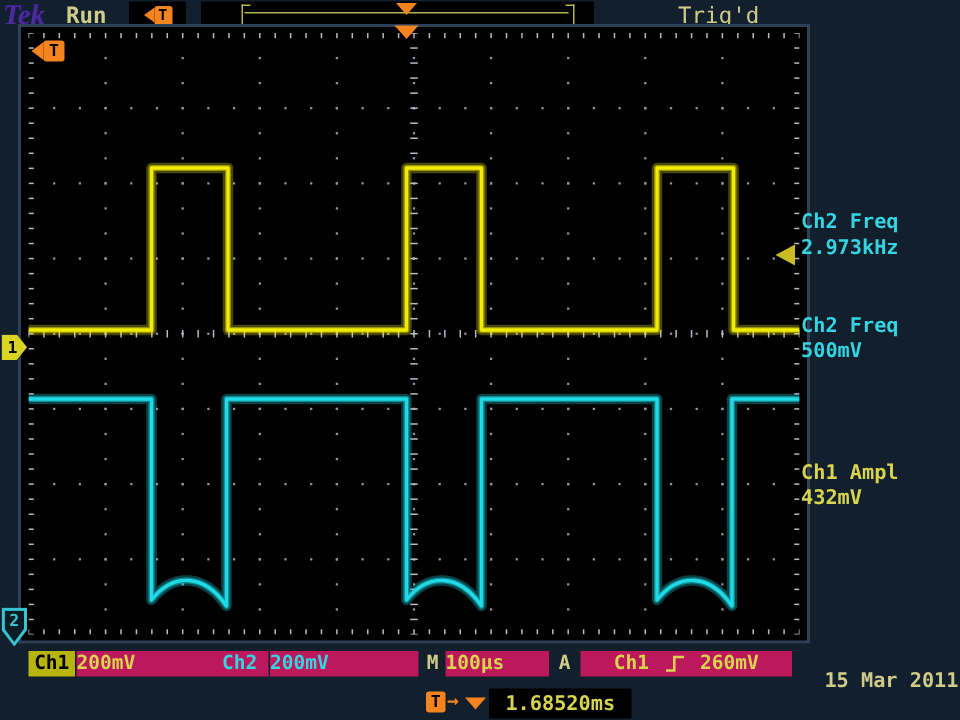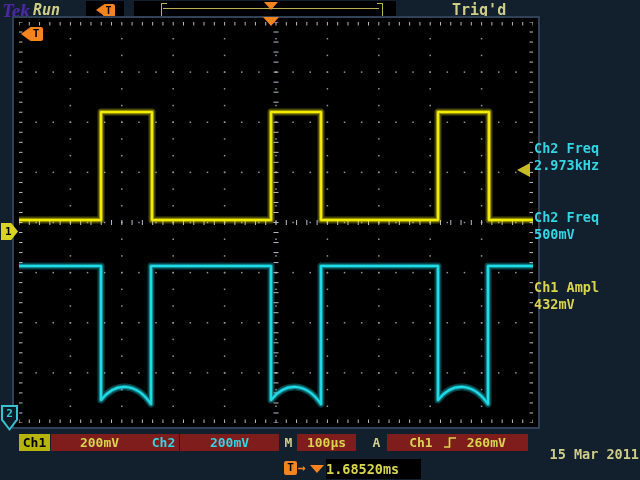--- a/index.html
+++ b/index.html
@@ -6,22 +6,22 @@
   body{
     width:640px;height:480px;position:relative;overflow:hidden;
     background:#11202c;
     font-family:"DejaVu Sans Mono", monospace;
     -webkit-font-smoothing:none;
   }
   .abs{position:absolute;}
   
   .tek-logo{left:2px;top:0px;font-family:"Liberation Serif",serif;font-weight:bold;font-style:italic;
     font-size:19px;color:#4a2b9b;text-shadow:1px 0 #2a1760;text-align:center;}
-  .acq-state{left:33px;top:1px;font-size:15px;font-weight:bold;color:#cfcc8a;font-style:italic;}
-  .trig-state{left:452px;top:1px;font-size:15px;font-weight:bold;color:#cfcc8a;}
+  .acq-state{left:44px;top:1px;font-size:15px;font-weight:bold;color:#cfcc8a;}
+  .trig-state{left:452px;top:1px;font-size:15px;font-weight:normal;color:#cfcc8a;}
   .hdr-tbox{left:86px;top:1px;width:38px;height:18px;background:#000;display:flex;align-items:center;justify-content:center;}
   .tleft-icon{display:flex;align-items:center;}
   .tleft-icon .tri{width:0;height:0;border-top:5px solid transparent;border-bottom:5px solid transparent;border-right:7px solid #f5831e;}
   .tleft-icon .badge{width:12px;height:13px;background:#f5831e;border-radius:2px;color:#000;
     font-size:10px;font-weight:bold;line-height:13px;text-align:center;}
   .record-bar{left:134px;top:1px;width:262px;height:17px;background:#000;}
   .rv-line{position:absolute;left:29px;top:7px;width:216px;height:1px;background:#b9b24a;}
   .rv-bracket-l{position:absolute;left:27px;top:2px;width:5px;height:12px;border:1px solid #b9b24a;border-right:none;}
   .rv-bracket-r{position:absolute;left:243px;top:2px;width:5px;height:12px;border:1px solid #b9b24a;border-left:none;}
   .rv-tri{position:absolute;left:130px;top:1px;width:0;height:0;
@@ -40,42 +40,42 @@
   .ch2-marker{left:1px;top:405px;width:17px;height:26px;background:#39c3d2;z-index:6;
     clip-path:polygon(0 0,100% 0,100% 58%,50% 100%,0 58%);}
   .ch2-marker .inner{position:absolute;left:2px;top:2px;width:13px;height:21px;background:#0d1b26;
     clip-path:polygon(0 0,100% 0,100% 58%,50% 100%,0 58%);
     color:#39c3d2;font-size:11px;font-weight:bold;line-height:14px;text-align:center;}
   .trig-level-arrow{left:517px;top:163px;width:0;height:0;z-index:6;
     border-top:7px solid transparent;border-bottom:7px solid transparent;border-right:13px solid #c9bb24;}
   
   .meas{left:534px;width:106px;text-align:left;font-weight:bold;font-size:13.5px;line-height:17px;}
   .meas.cyan{color:#35d4e2;}
-  .meas.yellow{color:#d8d44e;}
+  .meas.yellow{color:#d8d44e;margin-top:28px;}
   .meas-0{top:140px;} .meas-1{top:209px;} .meas-2{top:279px;}
   
   .sbar{top:434px;height:17px;font-size:13px;font-weight:bold;line-height:17px;}
-  .box{background:#7f1d1d;text-align:center;}
+  .box{background:#be185d;}
   .ch1-tag{left:19px;width:31px;background:#b8b40e;color:#000;text-align:center;}
   .ch1-scale{left:51px;width:97px;color:#d8d44e;}
   .ch2-tag{left:148px;width:31px;color:#35d4e2;}
   .ch2-scale{left:180px;width:99px;color:#35d4e2;}
   .m-label{left:281px;width:15px;color:#cfcc8a;text-align:center;}
-  .m-scale{left:297px;width:59px;color:#d8d44e;}
+  .m-scale{left:297px;width:69px;color:#d8d44e;}
   .a-label{left:369px;width:15px;color:#cfcc8a;text-align:center;}
   .trig-read{left:387px;width:141px;color:#d8d44e;display:flex;align-items:center;justify-content:center;gap:9px;}
   .edge-glyph{display:inline-block;}
   
   .delay-badge{left:284px;top:461px;width:13px;height:14px;background:#f5831e;border-radius:2px;
     color:#000;font-size:11px;font-weight:bold;line-height:14px;text-align:center;}
   .delay-arrow{left:298px;top:460px;color:#f5831e;font-size:13px;font-weight:bold;}
   .delay-tri{left:310px;top:465px;width:0;height:0;
     border-left:7px solid transparent;border-right:7px solid transparent;border-top:8px solid #f5831e;}
   .delay-box{left:326px;top:459px;width:95px;height:20px;background:#000;color:#d8d44e;
-    font-size:13.5px;font-weight:bold;line-height:20px;text-align:left;}
+    font-size:13.5px;font-weight:bold;line-height:20px;text-align:center;}
   .datetime{left:531px;top:446px;width:108px;color:#cfcc8a;font-size:13.5px;font-weight:bold;line-height:16px;text-align:right;}
 </style>
 </head>
 <body>
 
 <span class="abs tek-logo">Tek</span>
 <span class="abs acq-state">Run</span>
 
 <div class="abs hdr-tbox">
   <span class="tleft-icon">

